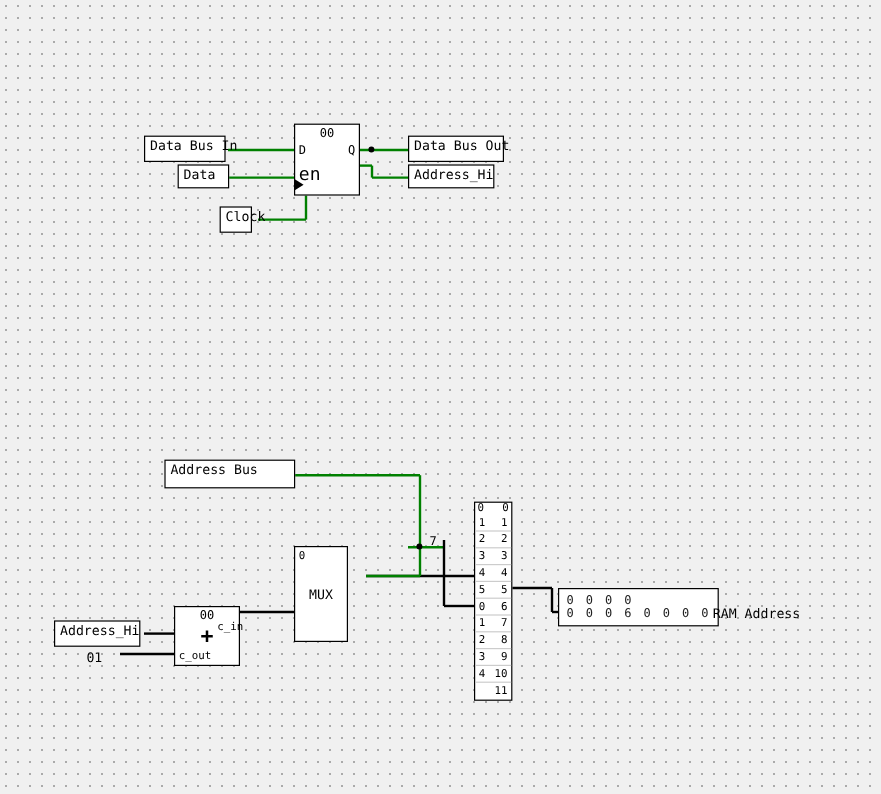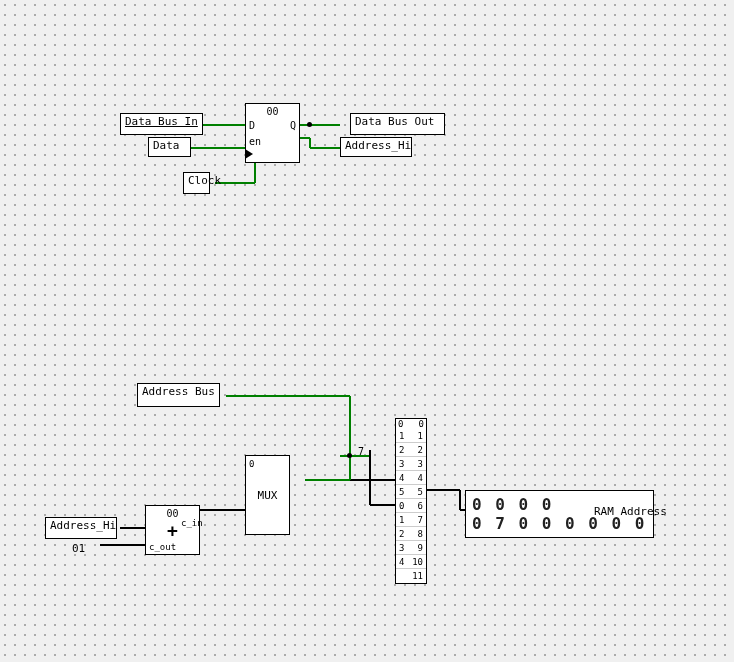--- a/index.html
+++ b/index.html
@@ -73,24 +73,23 @@
     .bus-row:last-child {
       border-bottom: none;
     }
     .ram-display {
       position: absolute;
       background: white;
       border: 1.5px solid black;
       padding: 4px 6px;
     }
     .ram-row {
-      font-size: 16px;
+      font-size: 10px;
       letter-spacing: 2px;
       color: #222;
-      font-weight: bold;
     }
     .small-dot {
       position: absolute;
       width: 5px;
       height: 5px;
       background: black;
       border-radius: 50%;
     }
     .triangle-clk {
       position: absolute;
@@ -137,52 +136,52 @@
   <line x1="350" y1="450" x2="350" y2="456" stroke="green" stroke-width="2"></line>
 
   <line x1="350" y1="456" x2="350" y2="480" stroke="green" stroke-width="2"></line>
   <line x1="350" y1="480" x2="305" y2="480" stroke="green" stroke-width="2"></line>
 
   <line x1="425" y1="490" x2="460" y2="490" stroke="black" stroke-width="2"></line>
   <line x1="460" y1="490" x2="460" y2="510" stroke="black" stroke-width="2"></line>
   <line x1="460" y1="510" x2="465" y2="510" stroke="black" stroke-width="2"></line>
 </svg>
 
-<div class="label-box" style="left:120px; top:113px; width:83px; height:22px;text-decoration:underline;">
+<div class="label-box" style="left:120px; top:113px; width:68px; height:22px;">
   <span>Data Bus In</span>
 </div>
 
 <div class="label-box" style="left:148px; top:137px; width:43px; height:20px;">
   <span>Data</span>
 </div>
 
 <div class="label-box" style="left:183px; top:172px; width:27px; height:22px;">
   <span>Clock</span>
 </div>
 
 <div class="dff-box" style="left:245px; top:103px;">
   <span style="position:absolute; top:2px; left:50%; transform:translateX(-50%); font-size:10px;">00</span>
   <span style="position:absolute; top:16px; left:3px; font-size:10px;">D</span>
   <span style="position:absolute; top:16px; right:3px; font-size:10px;">Q</span>
-  <span style="position:absolute; top:32px; left:3px; font-size:10px;">en</span>
+  <span style="position:absolute; top:32px; left:3px; font-size:15px;">en</span>
 
   <div class="triangle-clk" style="left:-1px; top:45px;"></div>
 </div>
 
-<div class="label-box" style="left:340px; top:113px; width:95px; height:22px;margin-left:10px;">
+<div class="label-box" style="left:340px; top:113px; width:80px; height:22px;">
   <span>Data Bus Out</span>
 </div>
 
 <div class="label-box" style="left:340px; top:137px; width:72px; height:20px;">
   <span>Address_Hi</span>
 </div>
 
 <div class="small-dot" style="left:307px; top:122px;"></div>
 
-<div class="label-box" style="left:137px; top:383px; width:83px; height:24px;">
+<div class="label-box" style="left:137px; top:383px; width:109px; height:24px;">
   <span>Address Bus</span>
 </div>
 
 <div class="label-box" style="left:45px; top:517px; width:72px; height:22px;">
   <span>Address_Hi</span>
 </div>
 
 <div style="position:absolute; left:72px; top:542px; font-size:11px;text-align:center;">01</div>
 
 <div class="adder-box" style="left:145px; top:505px;">
@@ -252,16 +251,16 @@
       <span>10</span>
     </div>
   <div class="bus-row">
       <span></span>
       <span>11</span>
     </div>
 </div>
 
 <div class="ram-display" style="left:465px; top:490px;">
   <div class="ram-row">0 0 0 0</div>
-  <div class="ram-row">0 7 0 0 0 0 0 0</div>
+  <div class="ram-row">0 0 0 6 0 0 0 0</div>
 </div>
 
 <div style="position:absolute; left:560px; top:505px; font-size:11px;margin-left:34px;">RAM Address</div>
 
 </body></html>

